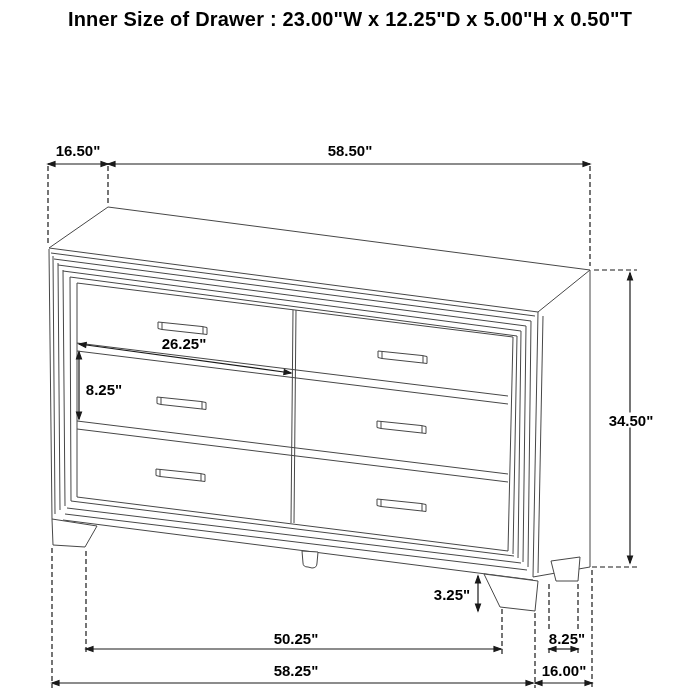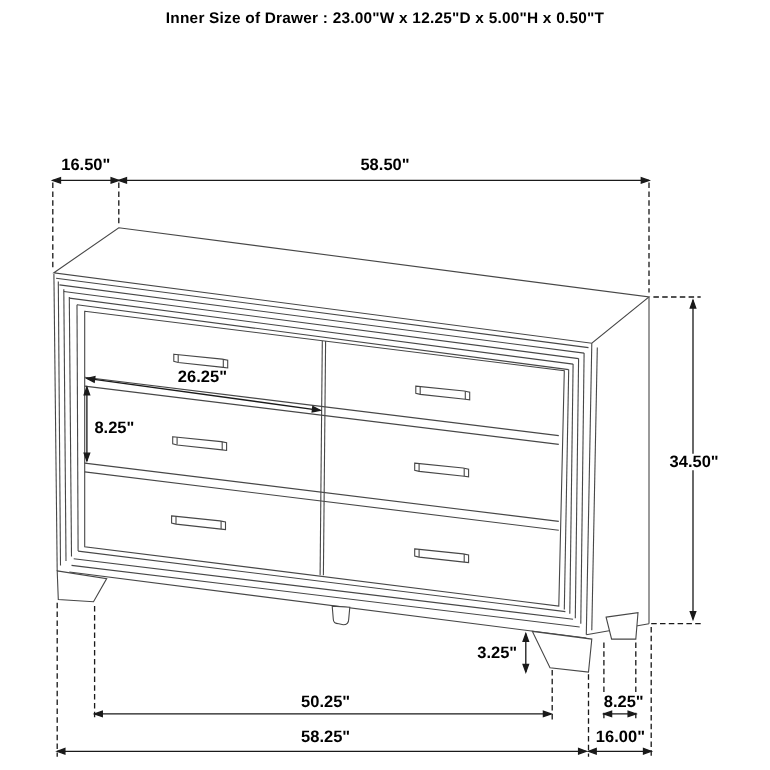--- a/index.html
+++ b/index.html
@@ -1,19 +1,19 @@
 <!DOCTYPE html>
 <html><head>
 <meta charset="utf-8">
 <style>
   html,body{margin:0;padding:0;background:#fff;}
   #stage{position:relative;width:700px;height:700px;background:#fff;overflow:hidden;
          font-family:"Liberation Sans", sans-serif;}
   #title{position:absolute;left:0;top:8px;width:700px;text-align:center;
-         font-size:14px;font-weight:bold;color:#000;letter-spacing:0.2px;}
+         font-size:20px;font-weight:bold;color:#000;letter-spacing:0.2px;}
   svg{position:absolute;left:0;top:0;}
   .dim-label{position:absolute;transform:translate(-50%,-50%);font-size:15px;
              font-weight:bold;color:#000;white-space:nowrap;line-height:1;}
   .bg{background:#fff;padding:0 2px;}
 </style>
 </head>
 <body>
 
 <div id="stage">
 

